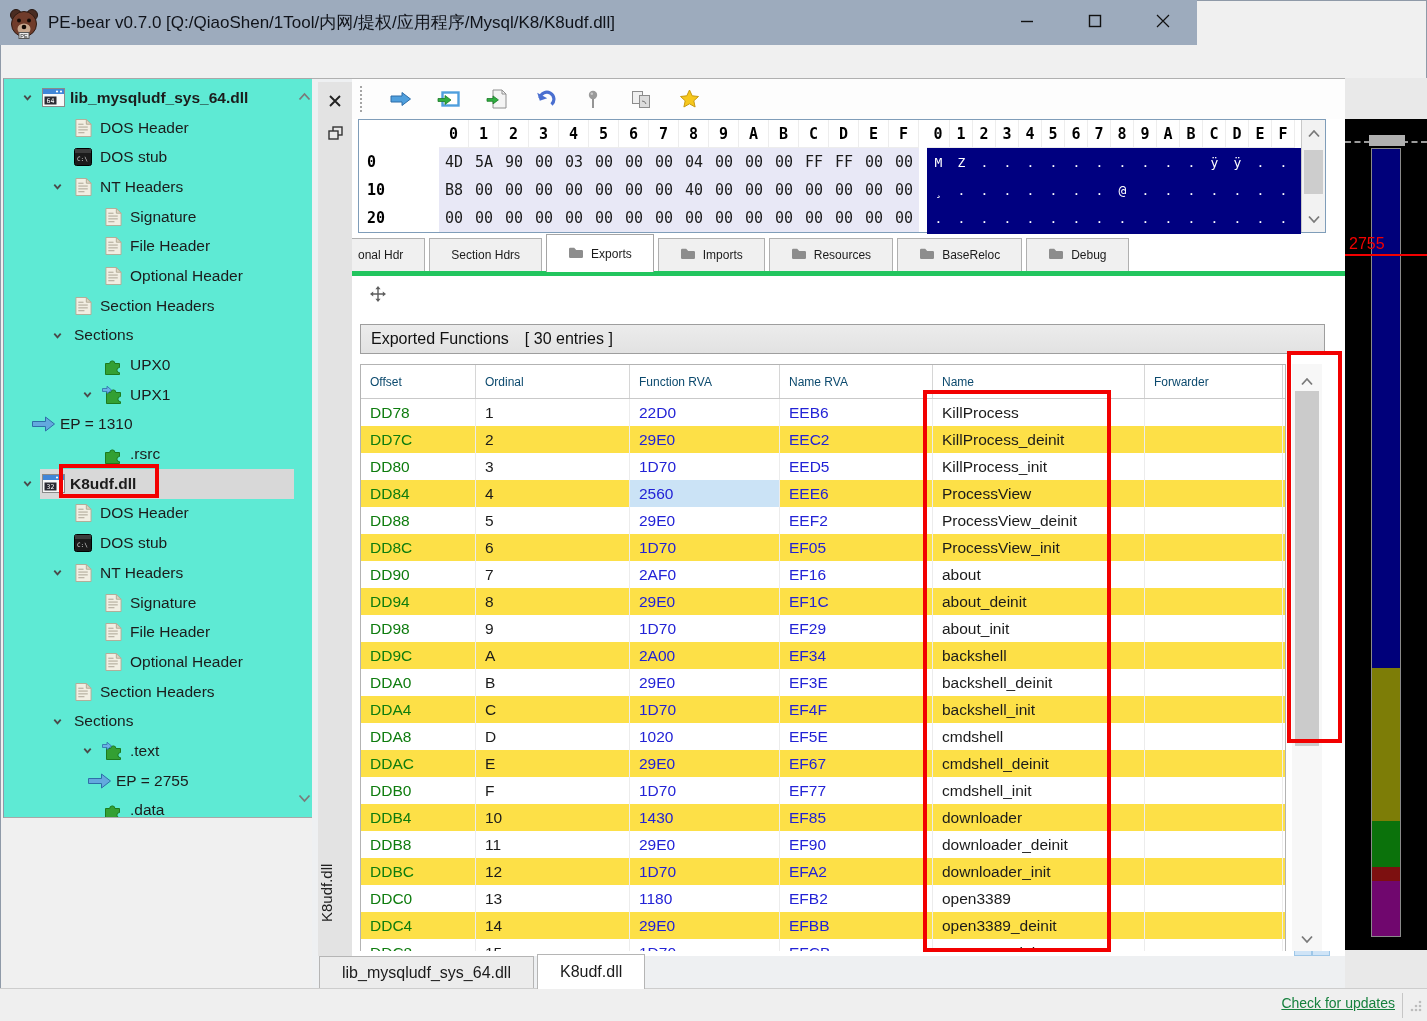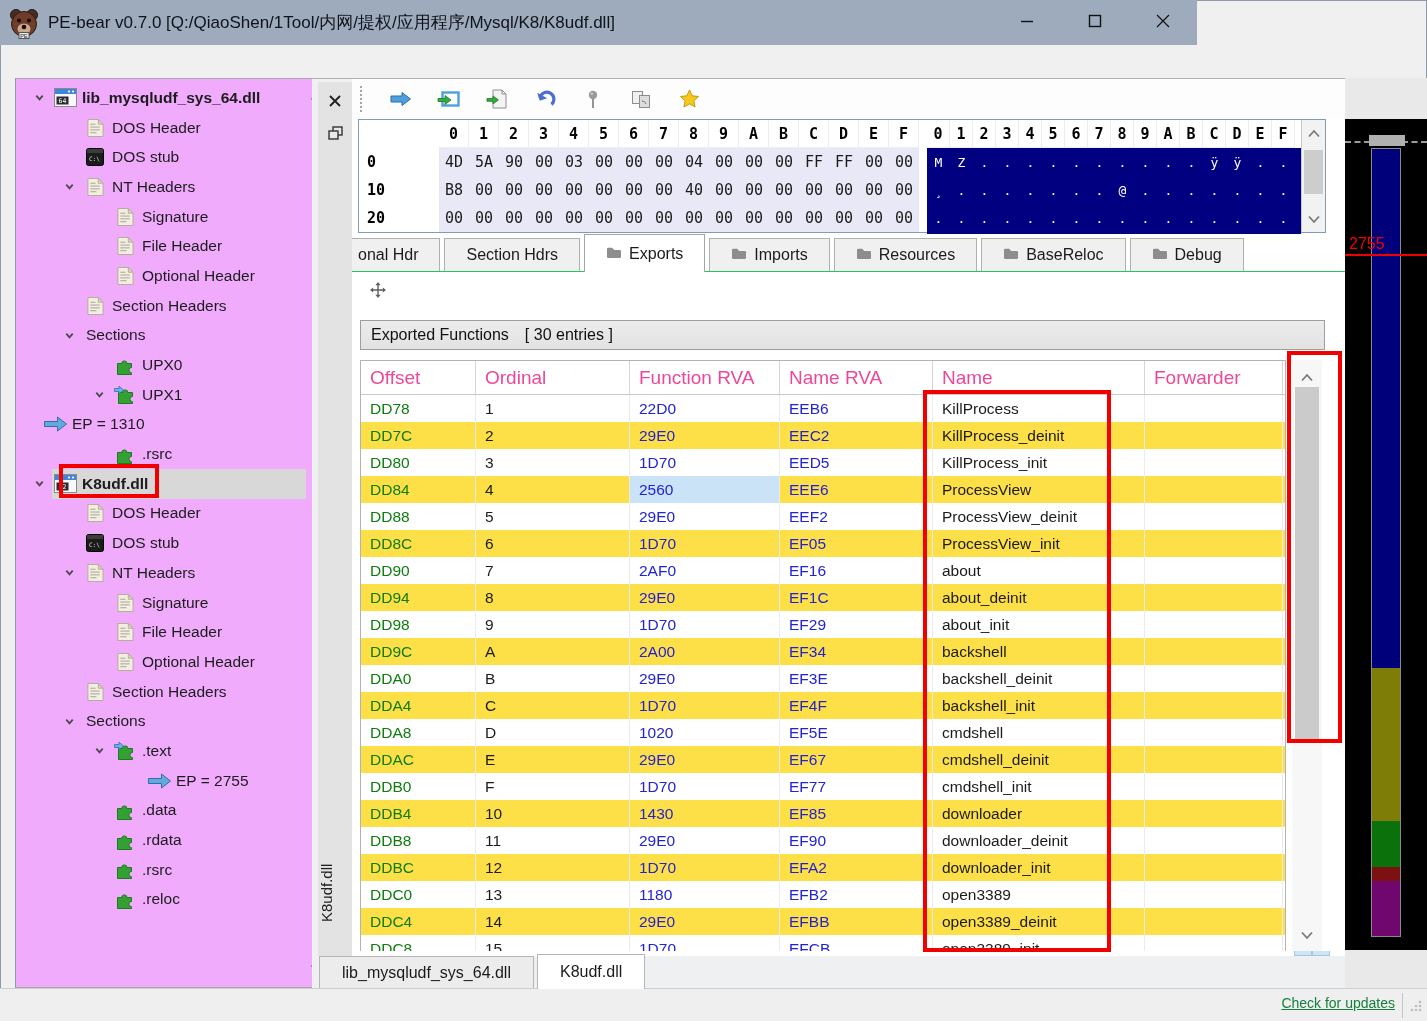--- a/index.html
+++ b/index.html
@@ -13,21 +13,21 @@
   .titlebar .appicon{margin:0 8px 0 8px;width:32px;height:32px;display:flex;align-items:center;}
   .titlebar .title{font-size:17px;color:#10131a;white-space:nowrap;}
   .win-controls{margin-left:auto;display:flex;height:100%;}
   .win-btn{width:68px;height:100%;display:flex;align-items:center;justify-content:center;cursor:default;}
   
   .menubar{position:absolute;left:1px;top:45px;width:1425px;height:33px;background:#ffffff;
            display:flex;align-items:center;padding-left:8px;}
   .menu-item{font-size:17px;color:#111;padding:0 13px;}
   .menu-item u{text-decoration:underline;}
   
-  .tree-panel{position:absolute;left:15px;top:78px;width:312px;height:910px;background:#f0abfc;
+  .tree-panel{position:absolute;left:3px;top:78px;width:312px;height:740px;background:#5eead4;
               border:1px solid #a8a8a8;border-left:1px solid #8f9aa8;overflow:hidden;}
   .tree-rows{position:absolute;left:0;top:4px;right:20px;}
   .tree-row{height:29.7px;display:flex;align-items:center;font-size:15.5px;color:#1c1c1c;white-space:nowrap;}
   .tree-row .tw{width:26px;display:inline-flex;justify-content:center;align-items:center;flex:none;}
   .row-body{display:flex;align-items:center;flex:1;height:100%;padding-right:4px;}
   .row-body .ticon{width:26px;display:inline-flex;justify-content:center;align-items:center;flex:none;}
   .tlabel{margin-left:4px;}
   .tree-row.bold .tlabel{font-weight:bold;}
   .tree-row.selected .row-body{background:#d8d8d8;}
   .tree-scroll-up{position:absolute;right:3px;top:8px;}
@@ -66,41 +66,41 @@
   .ascii-row{display:grid;grid-template-columns:repeat(16,23px);height:28px;}
   .ascii-row span{font-family:"DejaVu Sans Mono",monospace;font-size:13px;color:#fff;
                   display:flex;align-items:center;justify-content:center;}
   .mini-scroll{flex:1;border-left:1px solid #c8c8c8;background:#f2f2f2;position:relative;}
   .mini-scroll .up{position:absolute;top:4px;left:50%;transform:translateX(-50%);}
   .mini-scroll .dn{position:absolute;bottom:4px;left:50%;transform:translateX(-50%);}
   .mini-scroll .thumb{position:absolute;left:2px;right:2px;top:30px;height:44px;background:#cdcdcd;}
   
   .tabs-row{position:absolute;left:0;top:159px;width:100%;height:33px;display:flex;align-items:flex-end;gap:4px;}
   .tab{height:33px;background:#f0f0f0;border:1px solid #b0b0b0;border-bottom:none;
-       display:flex;align-items:center;gap:7px;padding:0 21px;font-size:16px;color:#1b1b1b;white-space:nowrap;}
+       display:flex;align-items:center;gap:7px;padding:0 21px;font-size:12px;color:#1b1b1b;white-space:nowrap;}
   .tab.clipped{border-left:none;padding-left:6px;}
   .tab.active{background:#fff;height:38px;margin-bottom:-1px;z-index:3;border-color:#a5a5a5;}
   .tab-arrows{position:absolute;right:15px;bottom:0;display:flex;}
   .tab-arrow{width:18px;height:33px;background:#cfe4f7;border:1px solid #9ec7e8;
              display:flex;align-items:center;justify-content:center;}
   
   .exports-pane{position:absolute;left:0;top:192px;width:993px;height:680px;background:#fff;
-                border-top:1px solid #22c55e;overflow:hidden;}
+                border-top:5px solid #22c55e;overflow:hidden;}
   .move-cross{position:absolute;left:18px;top:10px;}
   .exp-header{position:absolute;left:8px;top:48px;width:965px;height:30px;
               background:linear-gradient(#ececec,#e2e2e2);border:1px solid #9e9e9e;
               display:flex;align-items:center;font-size:16px;color:#111;padding-left:10px;gap:16px;}
   .exp-table{position:absolute;left:8px;top:88px;width:926px;height:592px;border:1px solid #b3b3b3;
              background:#fff;overflow:hidden;}
   .exp-row{display:grid;grid-template-columns:115px 154px 150px 153px 212px 138px;height:27px;}
   .exp-row.head{height:34px;border-bottom:1px solid #c9c9c9;}
   .exp-row.alt{background:#fde047;}
   .exp-cell{display:flex;align-items:center;padding-left:9px;font-size:15.5px;color:#1b1b1b;
             border-right:1px solid #ececec;overflow:hidden;white-space:nowrap;}
-  .exp-row.head .exp-cell{font-size:19px;color:#ec4899;border-right:1px solid #d6d6d6;}
+  .exp-row.head .exp-cell{font-size:12px;color:#0c4a6e;border-right:1px solid #d6d6d6;}
   .exp-cell.c0{color:#0e7c0e;}
   .exp-cell.c2,.exp-cell.c3{color:#2222d6;}
   .exp-cell.selcell{background:#cbe3f6;}
   .exp-scroll{position:absolute;left:940px;top:88px;width:30px;height:592px;background:#f7f7f7;}
   .exp-scroll .up{position:absolute;top:8px;left:50%;transform:translateX(-50%);}
   .exp-scroll .dn{position:absolute;bottom:8px;left:50%;transform:translateX(-50%);}
   .exp-scroll .thumb{position:absolute;left:3px;right:3px;top:27px;height:355px;background:#cbcbcb;}
   
   .file-tabs{position:absolute;left:7px;top:877px;height:33px;display:flex;gap:3px;}
   .file-tab{height:33px;background:#ececec;border:1px solid #b5b5b5;border-bottom:none;
@@ -537,21 +537,21 @@
           <span class="row-body">
             <span class="ticon">
               <svg width="22" height="19" viewBox="0 0 22 19">
                 <path d="M4.5 7.5 h4.2 a2.6 2.6 0 1 1 5.2 0 h4.6 v4 a2.6 2.6 0 1 0 0 5.2 v1.8 H4.5 z" fill="#33a033" stroke="#1d7a1d"></path>
                 <path d="M0.5 3.5 h4.5 v-2.3 l4.5 3.8 -4.5 3.8 v-2.3 h-4.5 z" fill="#6cb0e8" stroke="#2f6ea8" stroke-width="0.8"></path>
               </svg>
             </span>
             <span class="tlabel">.text</span>
           </span>
         </div>
-        <div class="tree-row" style="padding-left: 104px;">
+        <div class="tree-row" style="padding-left: 56px;">
           <span class="tw"></span>
           <span class="row-body">
             <span class="ticon">
               <svg width="25" height="18" viewBox="0 0 25 18">
                 <path d="M1.5 6.5 h13 V2 l9 7 -9 7 v-4.5 h-13 z" fill="#63a9de" stroke="#2f6ea8"></path>
               </svg>
             </span>
             <span class="tlabel">EP = 2755</span>
           </span>
         </div>

